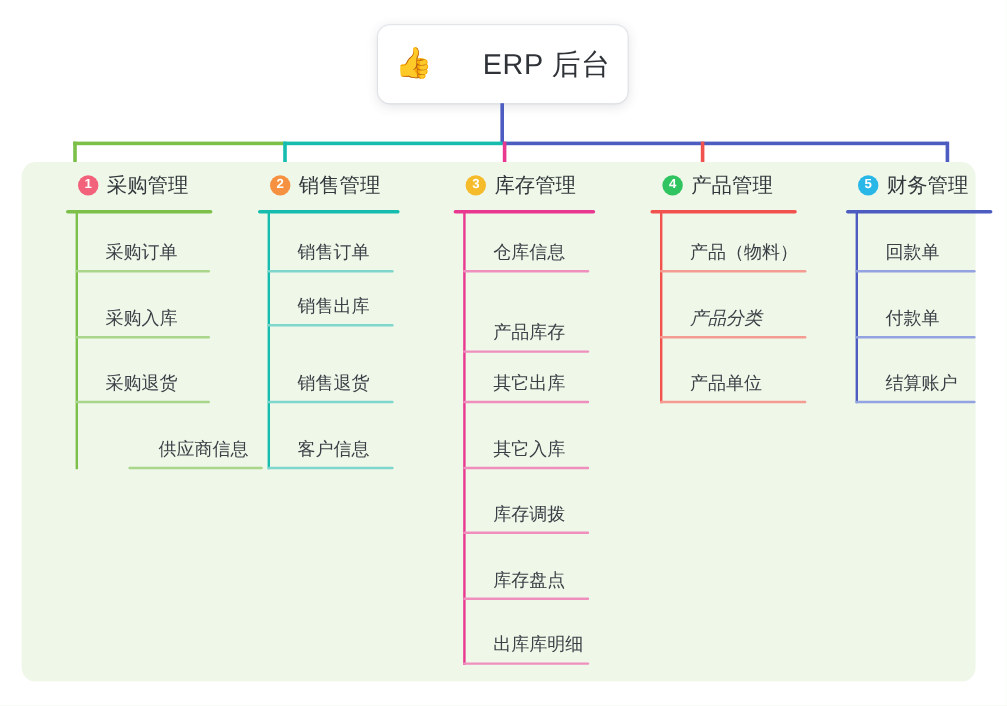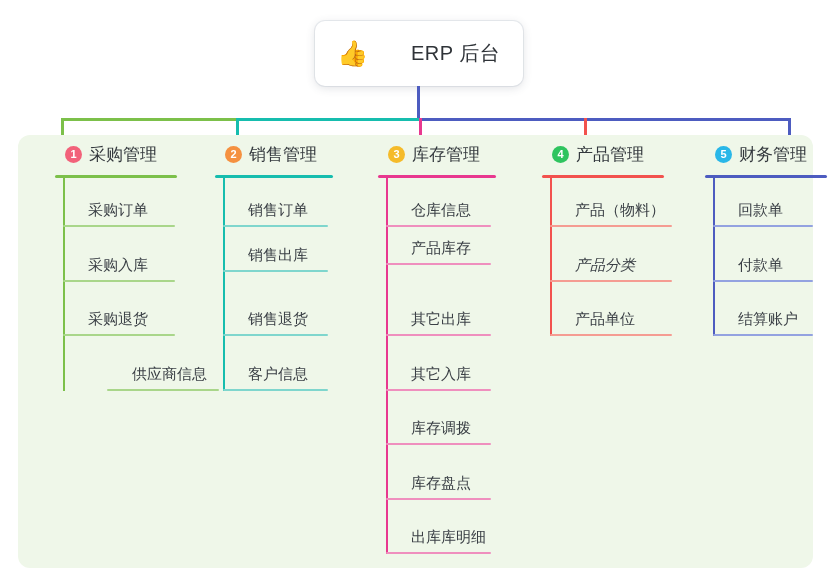--- a/index.html
+++ b/index.html
@@ -19,21 +19,21 @@
     width:208px;height:65px;
     background:#ffffff;
     border-radius:10px;
     box-shadow:0 2px 10px rgba(60,70,90,.16), 0 0 0 1px rgba(220,225,232,.55);
     display:flex;align-items:center;justify-content:center;
     gap:10px;
     box-sizing:border-box;
   }
   .root-emoji{font-size:25px;line-height:1;display:block;}
   .root-title{
-    font-size:20px;color:#2f3338;letter-spacing:.5px;white-space:nowrap;margin-left:32px;
+    font-size:24px;color:#2f3338;letter-spacing:.5px;white-space:nowrap;margin-left:32px;
   }
 
   
   .conn{position:absolute;}
 
   
   .panel{
     position:absolute;
     left:18px;top:135px;
     width:795px;height:433px;
@@ -149,21 +149,21 @@
           <div class="col-head">
             <span class="badge" style="background: rgb(245, 187, 42);">3</span>
             <span class="col-title">库存管理</span>
           </div>
           <div class="head-rule" style="width: 118px; background: rgb(232, 56, 143);"></div>
           <div class="spine" style="background: rgb(232, 56, 143); height: 377px;"></div>
           <div class="leaf" style="top: 54px; width: 105px;">
             <span class="leaf-label">仓库信息</span>
             <div class="leaf-rule" style="width: 105px; background: rgb(239, 143, 190);"></div>
           </div>
-          <div class="leaf" style="top: 92px; width: 105px;">
+          <div class="leaf" style="top: 121px; width: 105px;">
             <span class="leaf-label">产品库存</span>
             <div class="leaf-rule" style="width: 105px; background: rgb(239, 143, 190);"></div>
           </div>
           <div class="leaf" style="top: 163px; width: 105px;">
             <span class="leaf-label">其它出库</span>
             <div class="leaf-rule" style="width: 105px; background: rgb(239, 143, 190);"></div>
           </div>
           <div class="leaf" style="top: 217.5px; width: 105px;">
             <span class="leaf-label">其它入库</span>
             <div class="leaf-rule" style="width: 105px; background: rgb(239, 143, 190);"></div>

